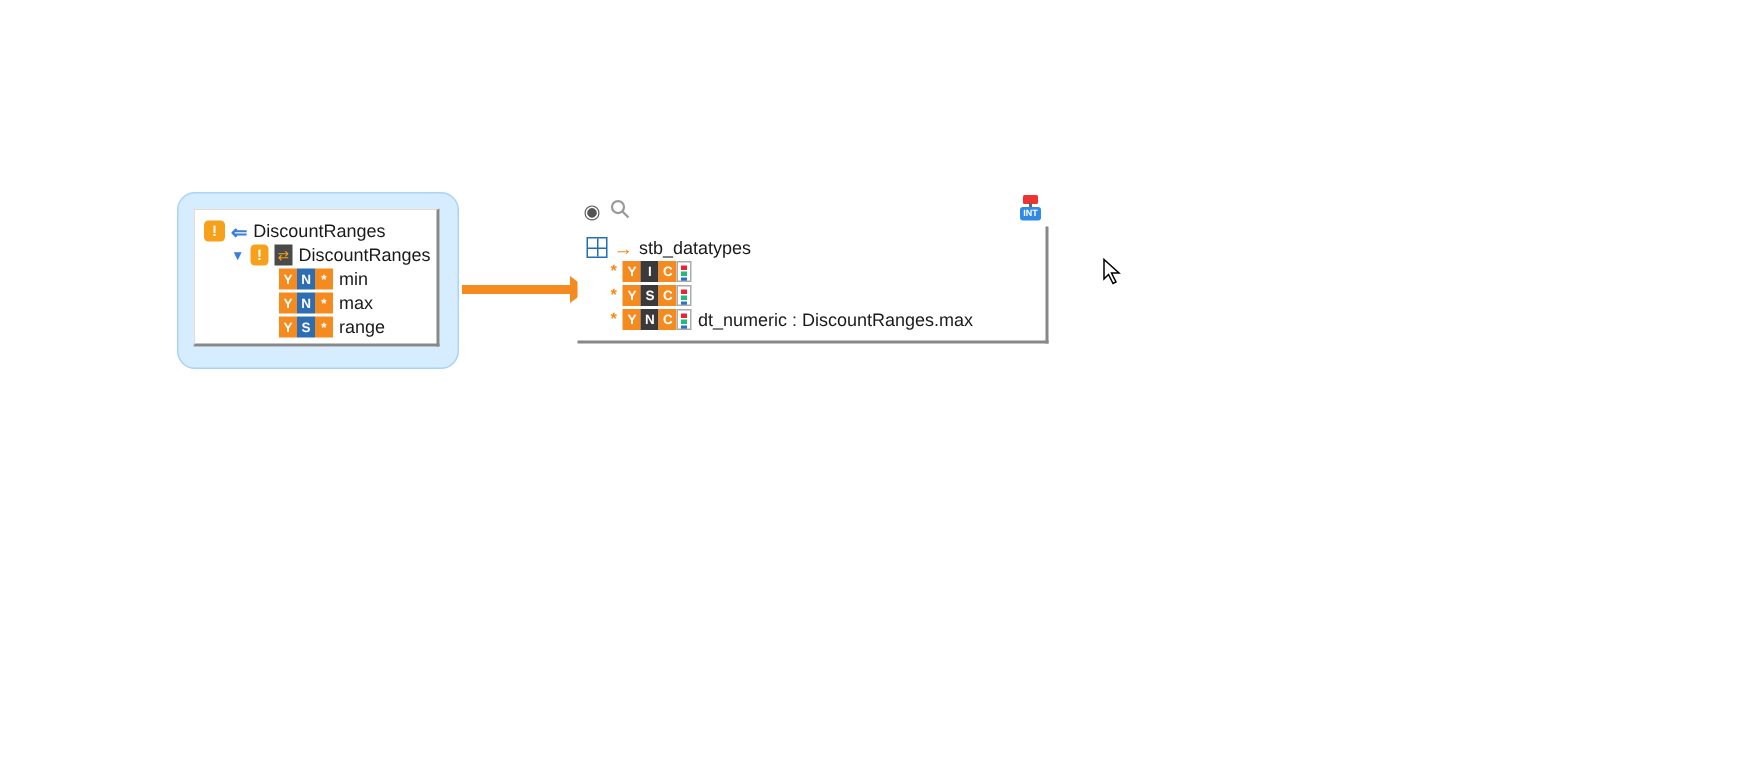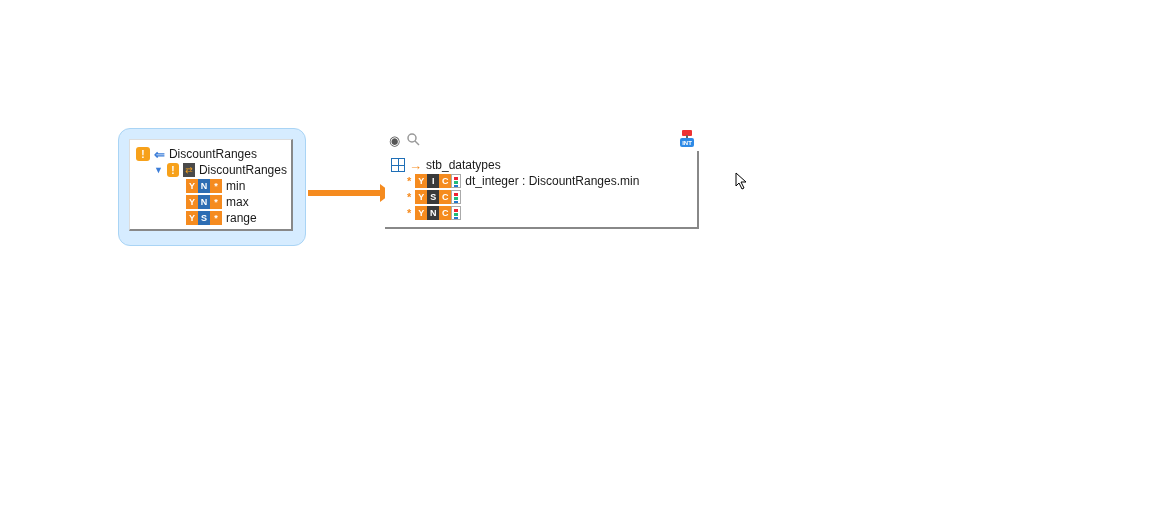--- a/index.html
+++ b/index.html
@@ -239,39 +239,39 @@
       <span class="txt">stb_datatypes</span>
     </div>
     <div class="tgt-row tgt-indent">
       <span class="star">*</span>
       <span class="map-icons">
         <span class="mi mi-or">Y</span>
           <span class="mi mi-dk">I</span>
           <span class="mi mi-or">C</span>
           <span class="mi-multi"></span>
       </span>
-      <span class="txt">dt_integer : DiscountRanges.min</span>
     </div>
     <div class="tgt-row tgt-indent">
       <span class="star">*</span>
       <span class="map-icons">
         <span class="mi mi-or">Y</span>
           <span class="mi mi-dk">S</span>
           <span class="mi mi-or">C</span>
           <span class="mi-multi"></span>
       </span>
     </div>
     <div class="tgt-row tgt-indent">
       <span class="star">*</span>
       <span class="map-icons">
         <span class="mi mi-or">Y</span>
           <span class="mi mi-dk">N</span>
           <span class="mi mi-or">C</span>
           <span class="mi-multi"></span>
       </span>
+      <span class="txt">dt_numeric : DiscountRanges.max</span>
     </div>
   </div>
 </div>
 
 <div class="drag-indicator">
   <div class="di-top"></div>
   <div class="di-line"></div>
   <div class="di-bot">INT</div>
 </div>
 

